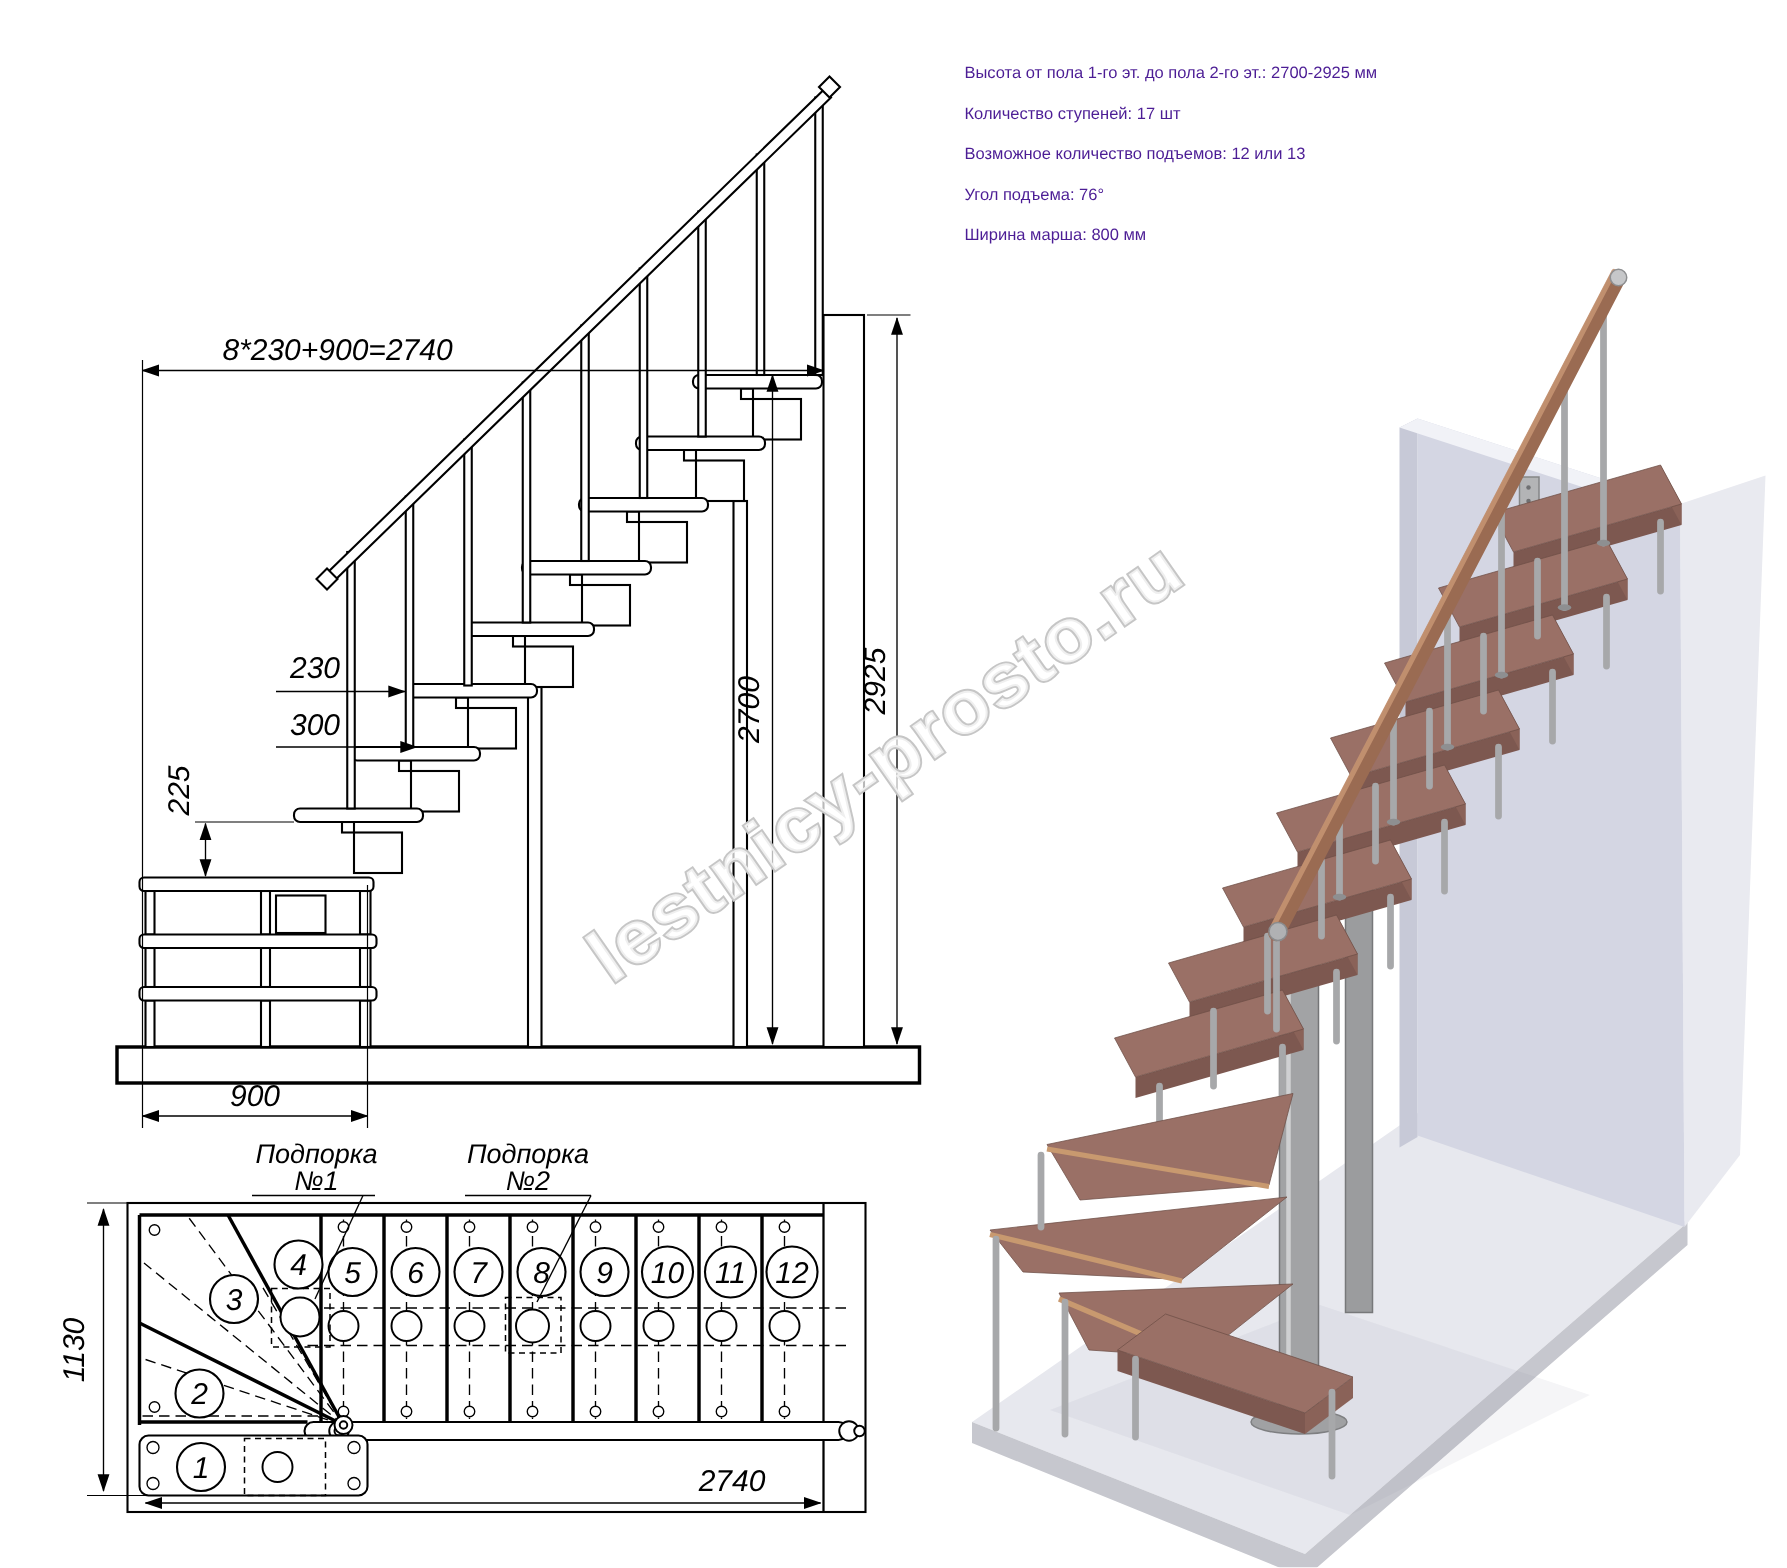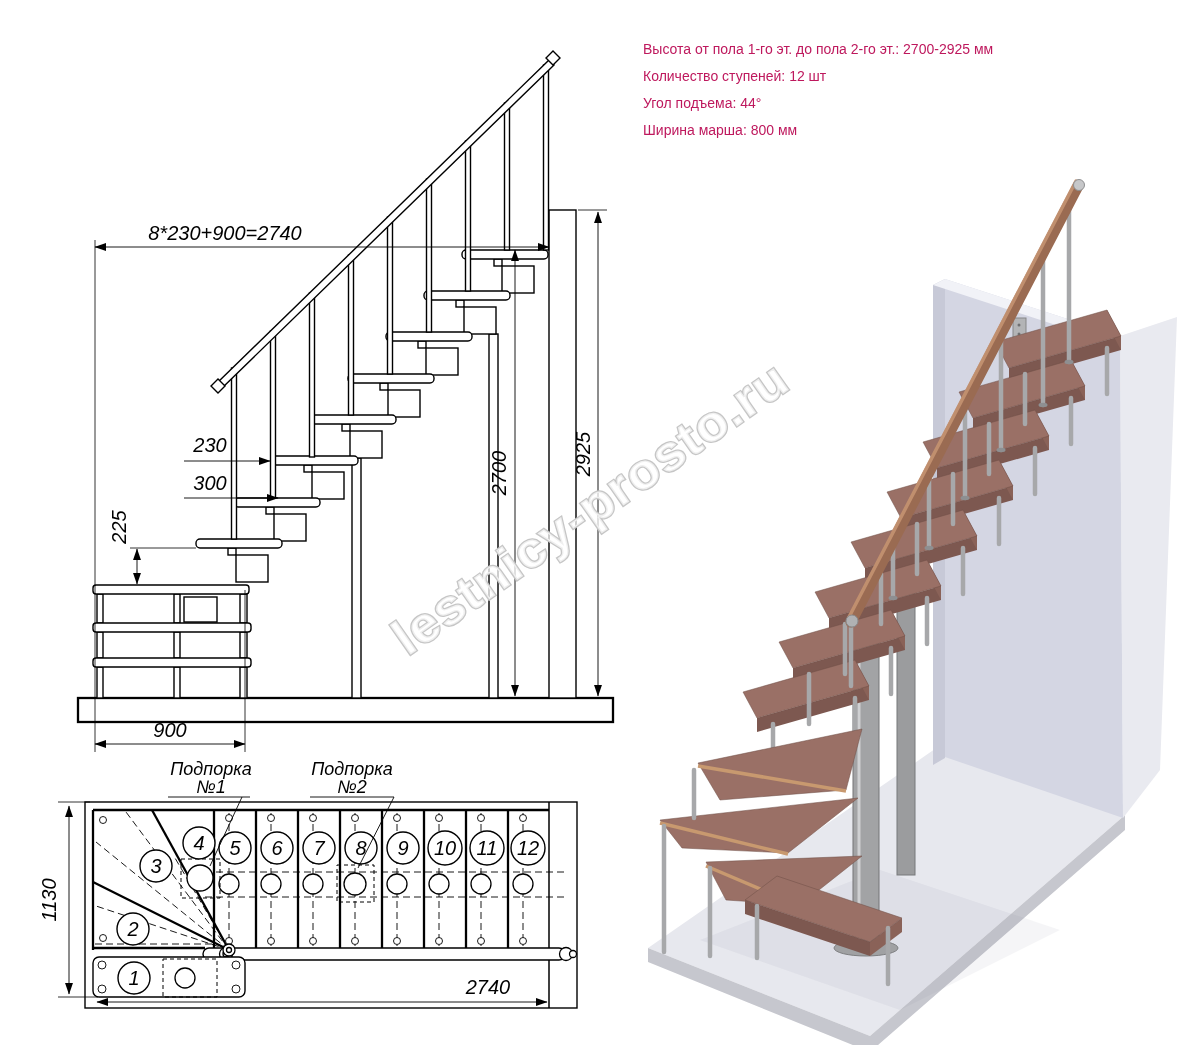--- a/index.html
+++ b/index.html
@@ -1,20 +1,20 @@
 <!DOCTYPE html>
 <html style="--tread: #9a7066; --tread_front: #7d5850; --tread_side: #8a6258; --wood_edge: #c8996f; --rail: #9a6b52; --rail_light: #c59372; --metal: #a7a8aa; --metal_dark: #8e8f91; --wall_front: #d4d6e3; --wall_side: #c7c9d7; --wall_right: #e9eaf0; --wall_top: #f1f2f7; --floor: #e7e8ee; --floor_edge: #c6c7ce; --watermark: #c6c6c6;"><head>
 <meta charset="utf-8">
 <style>
   html,body{margin:0;padding:0;background:#fff;}
   body{width:1191px;height:1045px;font-family:"Liberation Sans","DejaVu Sans",sans-serif;}
   .stage{position:relative;width:1191px;height:1045px;overflow:hidden;background:#fff;}
   .stage > svg{position:absolute;left:0;top:0;}
   .specs{position:absolute;left:643px;top:36px;width:548px;}
-  .specs div{font-size:14px;line-height:27px;color:#be185d;white-space:nowrap;}
+  .specs div{font-size:11px;line-height:27px;color:#4c1d95;white-space:nowrap;}
 
   
   .ln  {stroke:#000;stroke-width:1.5;fill:none;}
   .lnw {stroke:#000;stroke-width:1.4;fill:#fff;}
   .lnw2{stroke:#000;stroke-width:2.3;fill:#fff;}
   .thk {stroke:#000;stroke-width:2.3;fill:none;}
   .thin{stroke:#000;stroke-width:.8;fill:none;}
   .dim {stroke:#000;stroke-width:.9;fill:none;}
   .dsh {stroke:#000;stroke-width:.9;fill:none;stroke-dasharray:7 4;}
   .dshb{stroke:#000;stroke-width:1;fill:none;stroke-dasharray:4 3;}
@@ -412,18 +412,19 @@
     </g>
   </g>
 
   <g>
     <text class="wm" x="600" y="522" text-anchor="middle" textLength="470" lengthAdjust="spacingAndGlyphs" transform="rotate(-35 600 522)">lestnicy-prosto.ru</text>
   </g>
 </svg>
 
 <div class="specs">
   <div>Высота от пола 1-го эт. до пола 2-го эт.: 2700-2925 мм</div>
-  <div>Количество ступеней: 12 шт</div>
-  <div>Угол подъема: 44°</div>
+  <div>Количество ступеней: 17 шт</div>
+  <div>Возможное количество подъемов: 12 или 13</div>
+  <div>Угол подъема: 76°</div>
   <div>Ширина марша: 800 мм</div>
 </div>
 
 </div>
 
 </body></html>

